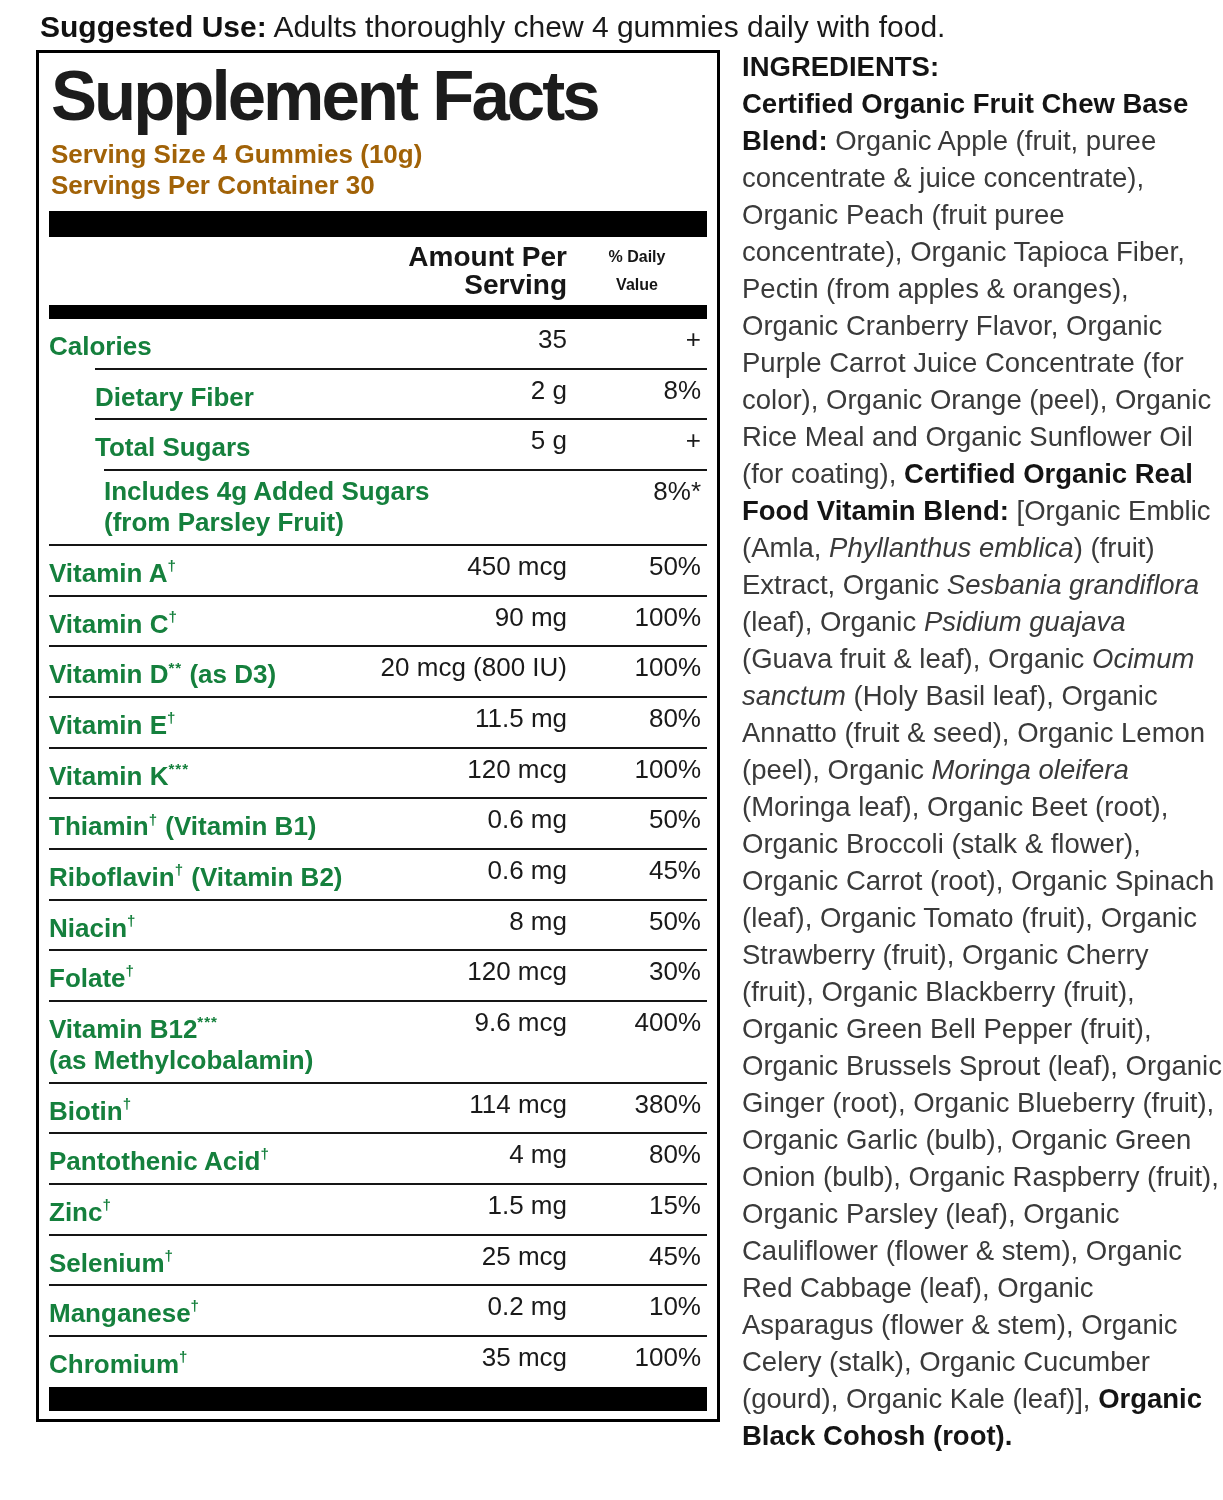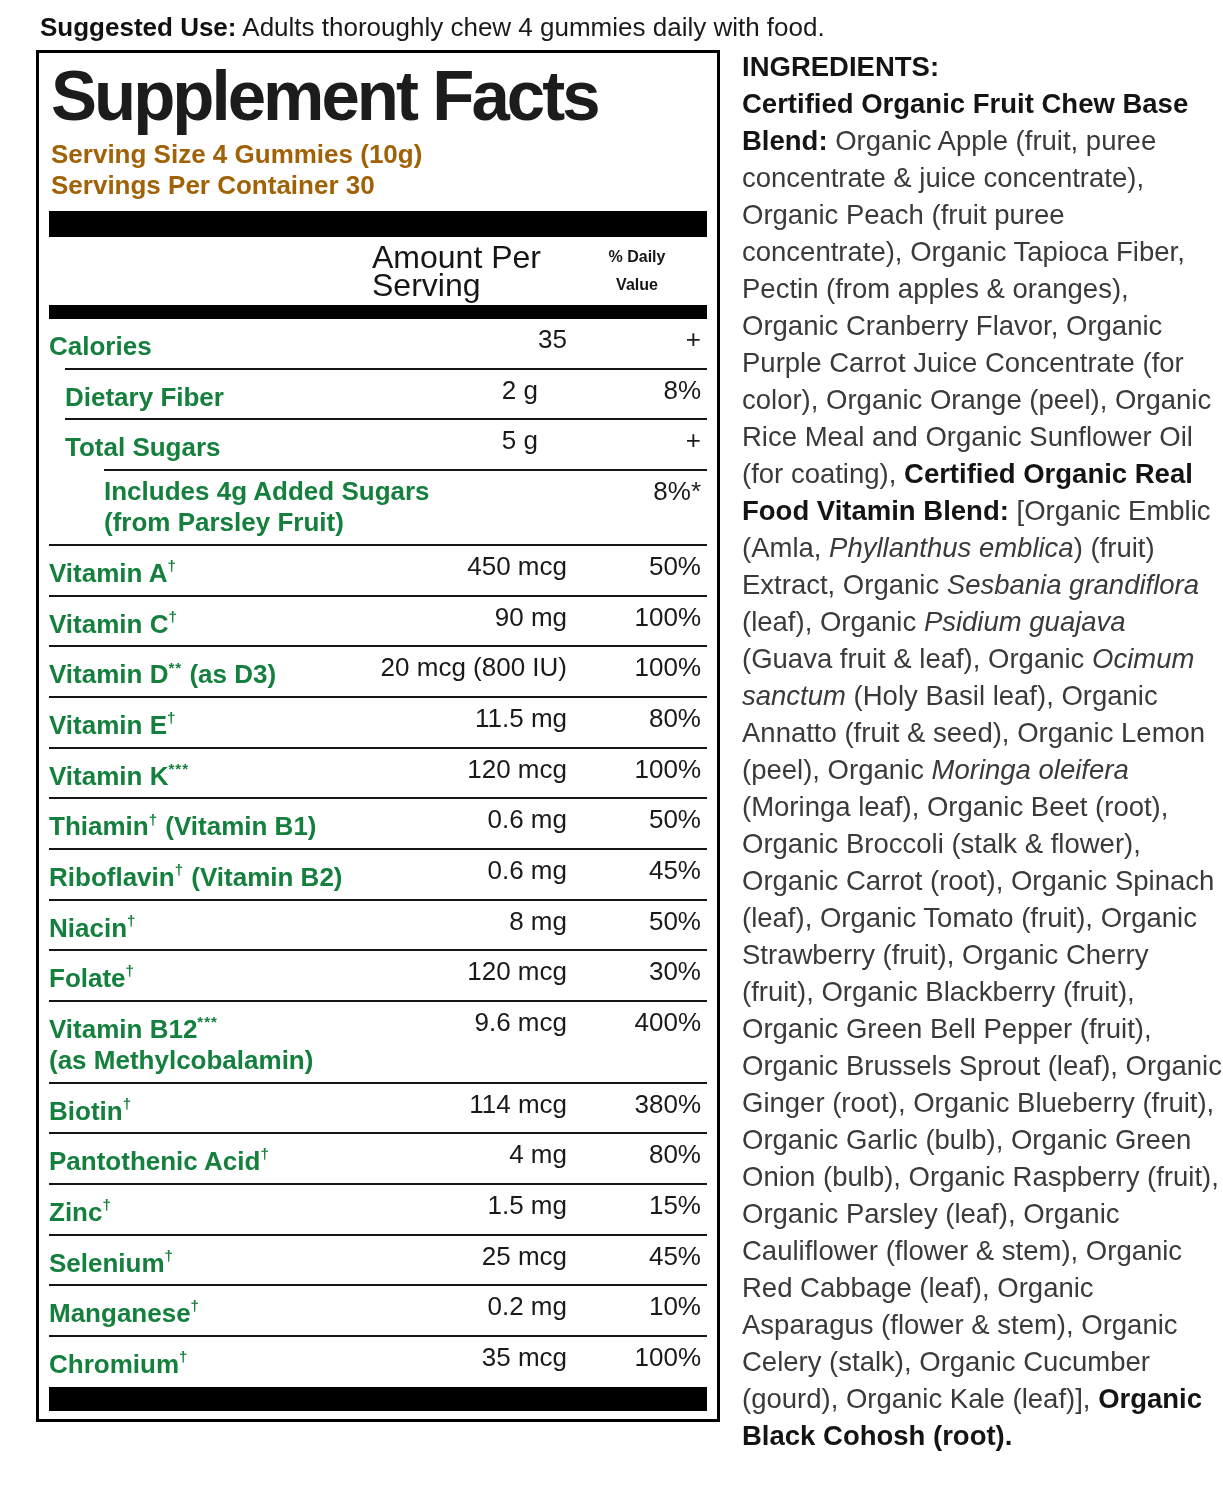--- a/index.html
+++ b/index.html
@@ -1,44 +1,44 @@
 <!DOCTYPE html>
 <html><head>
 <meta charset="utf-8">
 <style>
   html,body{margin:0;padding:0;background:#fff;}
   body{width:1223px;height:1500px;font-family:"Liberation Sans","DejaVu Sans",sans-serif;color:#111;overflow:hidden;}
   .page{position:relative;width:1223px;height:1500px;}
 
   
-  .banner{margin:8px 12px 4px 40px;font-size:26px;line-height:38px;color:#1a1a1a;white-space:nowrap;}
+  .banner{margin:8px 12px 4px 40px;font-size:30px;line-height:38px;color:#1a1a1a;white-space:nowrap;}
   .banner .b{font-weight:bold;color:#111;}
 
   
   .cols{display:flex;align-items:flex-start;}
   .leftcol{width:684px;margin-left:36px;flex:0 0 auto;}
   .rightcol{flex:1;margin-left:22px;margin-top:-2px;}
 
   
   .sfbox{border:3px solid #000;padding:4px 10px 8px 10px;background:#fff;}
   .sftitle{font-size:70px;font-weight:bold;letter-spacing:-3px;line-height:74px;color:#1c1c1c;white-space:nowrap;margin:2px 0 6px 2px;transform:scaleX(.985);transform-origin:left;}
   .serv{font-size:26px;font-weight:bold;line-height:31px;color:#a16207;margin-left:2px;}
   .bar{background:#000;width:100%;}
   .bar1{height:26px;margin-top:10px;}
   .bar2{height:14px;}
   .bar3{height:24px;margin-top:2px;}
 
   .hrow{display:flex;align-items:flex-end;padding:6px 0 6px 0;}
   .hspacer{flex:1;}
-  .hamt{width:195px;text-align:left;font-weight:normal;font-size:32px;line-height:28px;white-space:pre-line;color:#161616;}
+  .hamt{width:195px;text-align:right;font-weight:bold;font-size:28px;line-height:28px;white-space:pre-line;color:#161616;}
   .hdv{width:140px;text-align:center;font-weight:bold;font-size:16px;line-height:28px;white-space:pre-line;color:#161616;}
 
   .trow{display:flex;align-items:flex-start;padding:5px 0 6px 0;border-top:2px solid #151515;}
   .trow.first{border-top:none;}
-  .trow.ind1{margin-left:16px;gap:29px;}
+  .trow.ind1{margin-left:46px;}
   .trow.ind2{margin-left:55px;}
   .tname{flex:1;font-size:26px;line-height:31px;color:#15803d;font-weight:bold;}
   .tname sup{font-size:0.58em;position:relative;top:-0.05em;letter-spacing:1px;}
   .tname .l2{font-size:26px;line-height:31px;}
   .tamt{width:195px;text-align:right;font-size:26px;line-height:31px;color:#1a1a1a;white-space:nowrap;}
   .tdv{width:140px;text-align:right;padding-right:6px;box-sizing:border-box;font-size:26px;line-height:31px;color:#1a1a1a;white-space:nowrap;}
 
   
   .ingr{font-size:27.5px;line-height:37px;color:#3a3a3a;white-space:pre-wrap;}
   .ingr .b{font-weight:bold;color:#141414;}

